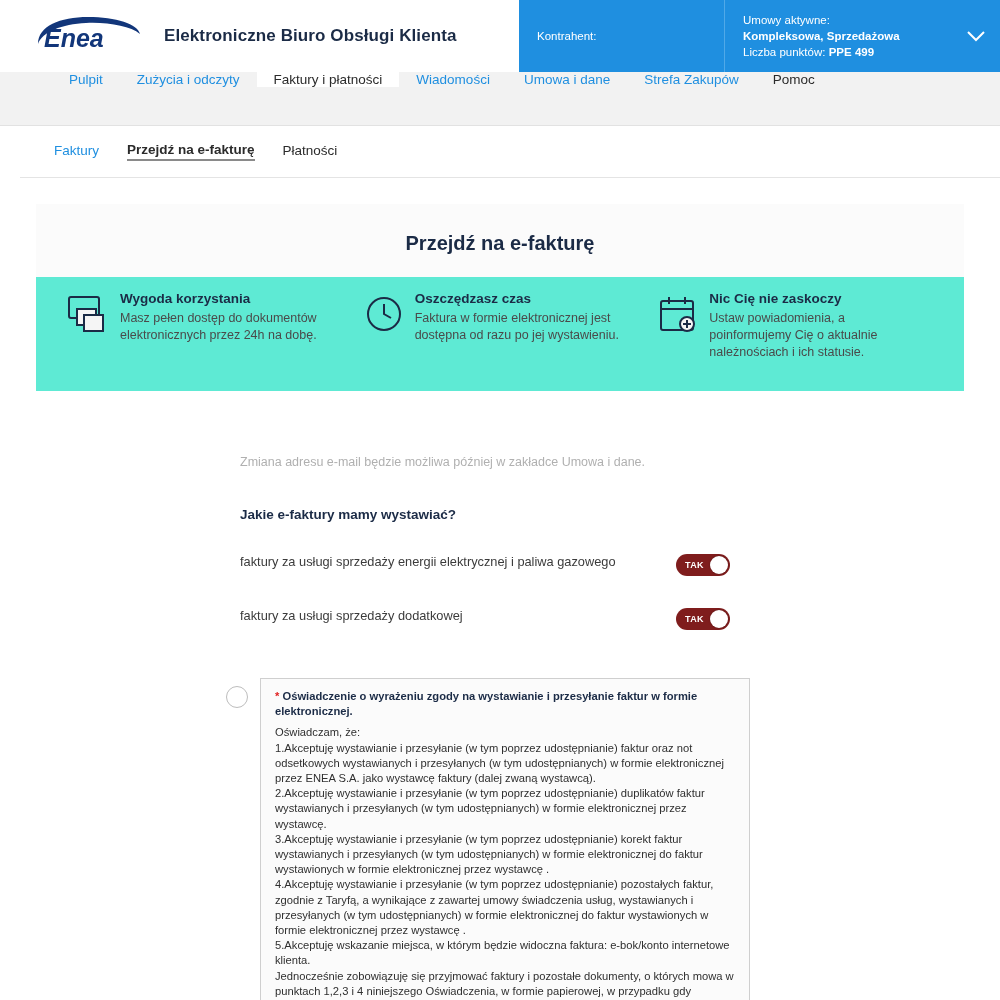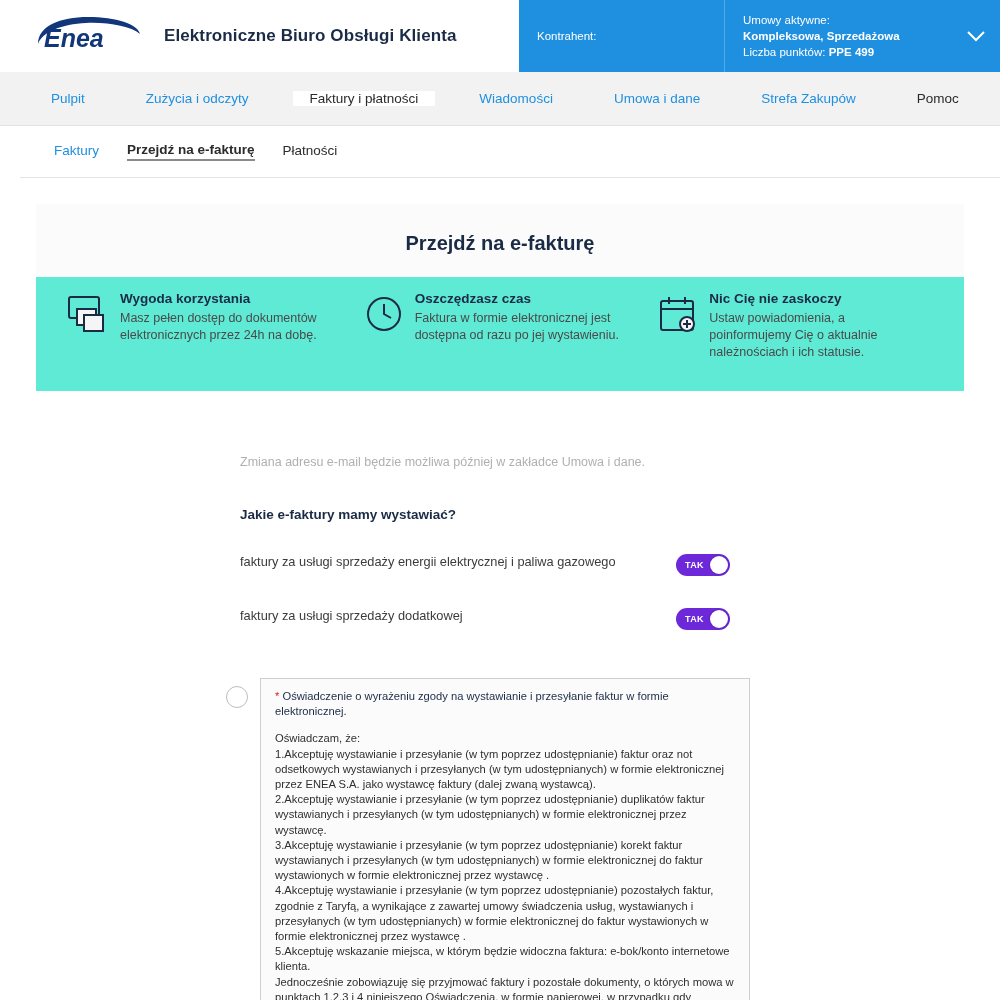--- a/index.html
+++ b/index.html
@@ -63,24 +63,23 @@
     cursor: pointer;
   }
   .hi-caret svg { display:block; }
 
   
   .mainnav {
     height: 54px;
     background: #f2f2f2;
     border-bottom: 1px solid #e2e2e2;
     display: flex;
-    align-items: center;
-    padding-left: 34px;
+    align-items: flex-start;
+    padding-left: 52px;
     font-size: 13.5px;
-    gap: 27px;
   }
   .mainnav .item {
     display: flex;
     align-items: center;
     padding: 0 17px;
     color: #1f8fe0;
     cursor: pointer;
     white-space: nowrap;
   }
   .mainnav .item.dark { color: #2b2b2b; }
@@ -188,21 +187,21 @@
   }
   .toggle-row .tr-label {
     font-size: 12.8px;
     color: #3b3b3b;
     flex: 1;
   }
   .switch {
     width: 54px;
     height: 22px;
     border-radius: 11px;
-    background: #6d28d9;
+    background: #7f1d1d;
     position: relative;
     display: flex;
     align-items: center;
     cursor: pointer;
   }
   .switch .sw-text {
     position: absolute;
     left: 9px;
     font-size: 9px;
     font-weight: bold;
@@ -240,23 +239,23 @@
     height: 370px;
     border: 1px solid #cfcfcf;
     background: #fbfbfb;
     padding: 10px 12px 8px 14px;
     overflow: hidden;
     font-size: 11.2px;
     line-height: 15.2px;
     color: #2f2f2f;
   }
   .consent-box .c-head {
-    font-weight: normal;
-    color: #1b2b46;
-    margin: 0 0 12px 0;
+    font-weight: bold;
+    color: #1b2b46;
+    margin: 0 0 6px 0;
   }
   .consent-box .c-head .star { color: #e02020; }
   .consent-box p { margin: 0; }
 </style>
 </head>
 <body>
 
 <div class="header">
   <div class="logo">
     <svg width="108" height="44" viewBox="0 0 108 44" xmlns="http://www.w3.org/2000/svg">

